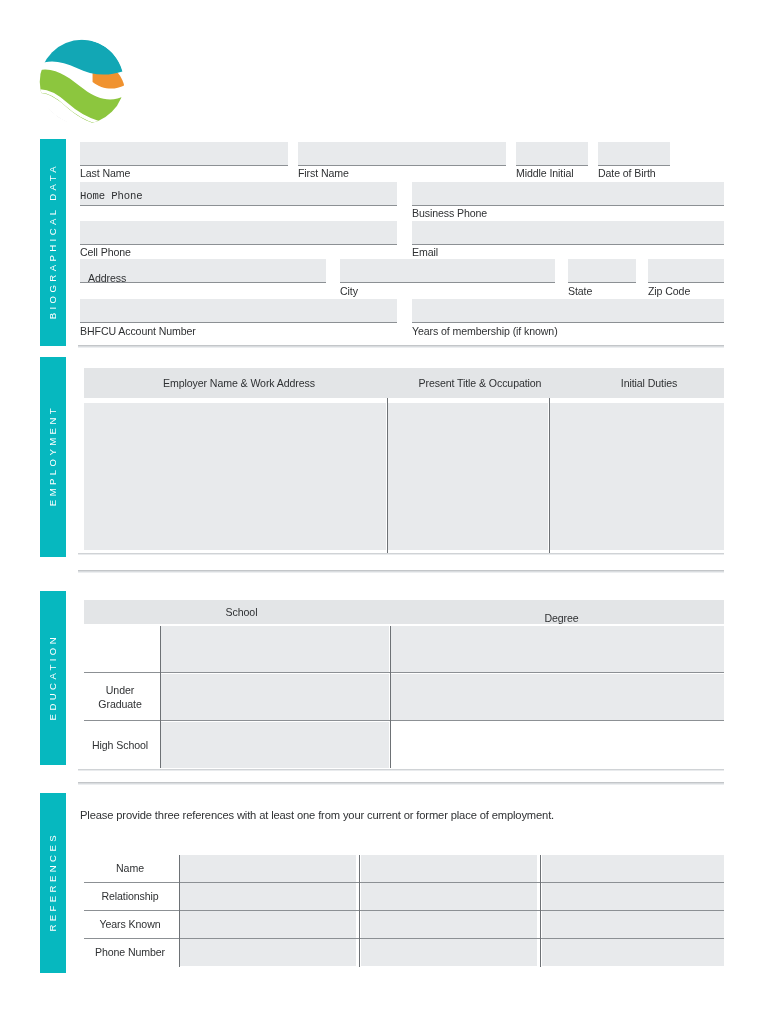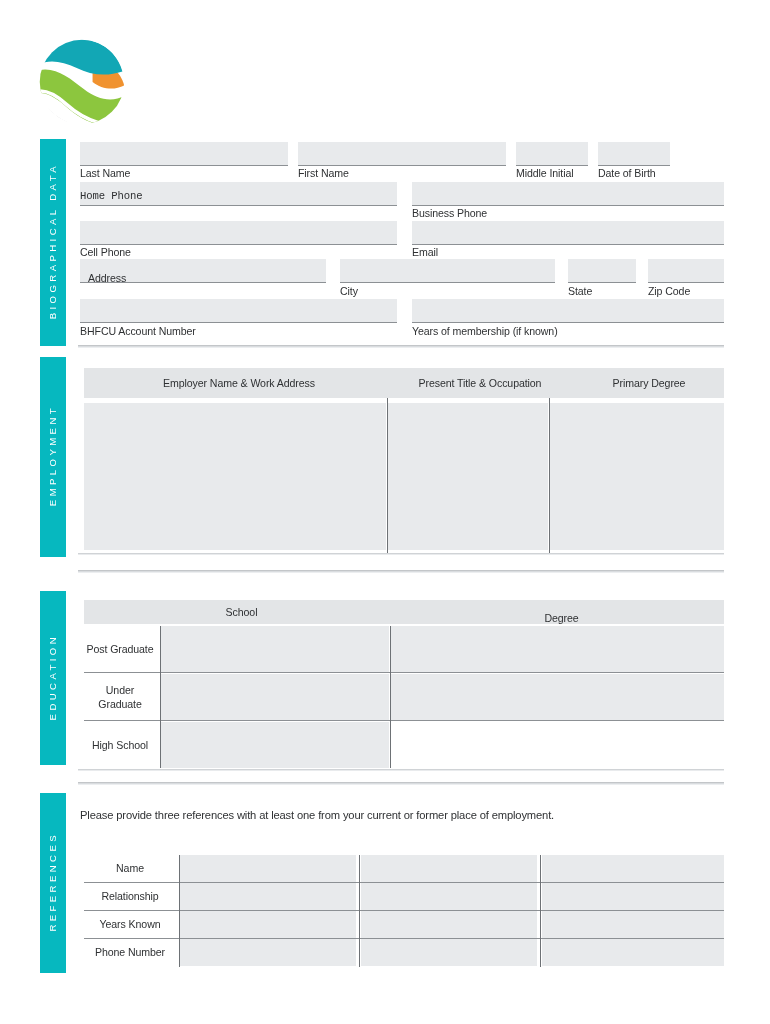--- a/index.html
+++ b/index.html
@@ -270,40 +270,37 @@
   <div class="field-label" style="left:80px;  top:325px;">BHFCU Account Number</div>
 
   <div class="field-box" style="left:412px; top:299px; width:312px; height:24px;"></div>
   <div class="field-label" style="left:412px; top:325px;">Years of membership (if known)</div>
 
   <div class="divider" style="top:345px;"></div>
 
   <div class="table-header" style="left:84px; top:368px; width:640px; height:30px;">
     <div class="th-cell" style="width:302px;">Employer Name &amp; Work Address</div>
     <div class="th-cell" style="width:180px;">Present Title &amp; Occupation</div>
-    <div class="th-cell" style="width:158px;">Primary Degree</div>
+    <div class="th-cell" style="width:158px;">Initial Duties</div>
   </div>
 
   <div class="cell-box" style="left:84px; top:403px; width:302px; height:147px;"></div>
   <div class="cell-box" style="left:388px; top:403px; width:160px; height:147px;"></div>
   <div class="cell-box" style="left:550px; top:403px; width:174px; height:147px;"></div>
   <div class="vline" style="left:387px; top:398px; height:156px;"></div>
   <div class="vline" style="left:549px; top:398px; height:156px;"></div>
 
   <div class="divider thin" style="top:553px;"></div>
   <div class="divider" style="top:570px;"></div>
 
   <div class="table-header" style="left:84px; top:600px; width:640px; height:24px;">
     <div class="th-cell" style="width:307px;">School</div>
     <div class="th-cell" style="width:333px;margin-top:12px;">Degree</div>
   </div>
 
-  <div class="row-label" style="left:84px; top:627px; width:72px; height:45px;">
-    <span>Post Graduate</span>
-  </div>
   <div class="cell-box" style="left:161px; top:626px; width:228px; height:46px;"></div>
   <div class="cell-box" style="left:391px; top:626px; width:333px; height:46px;"></div>
   <div class="hline" style="left:84px; top:672px; width:640px;"></div>
 
   <div class="row-label" style="left:84px; top:675px; width:72px; height:45px;justify-content:flex-end;">
     <span>Under Graduate</span>
   </div>
   <div class="cell-box" style="left:161px; top:674px; width:228px; height:46px;"></div>
   <div class="cell-box" style="left:391px; top:674px; width:333px; height:46px;"></div>
   <div class="hline" style="left:84px; top:720px; width:640px;"></div>

